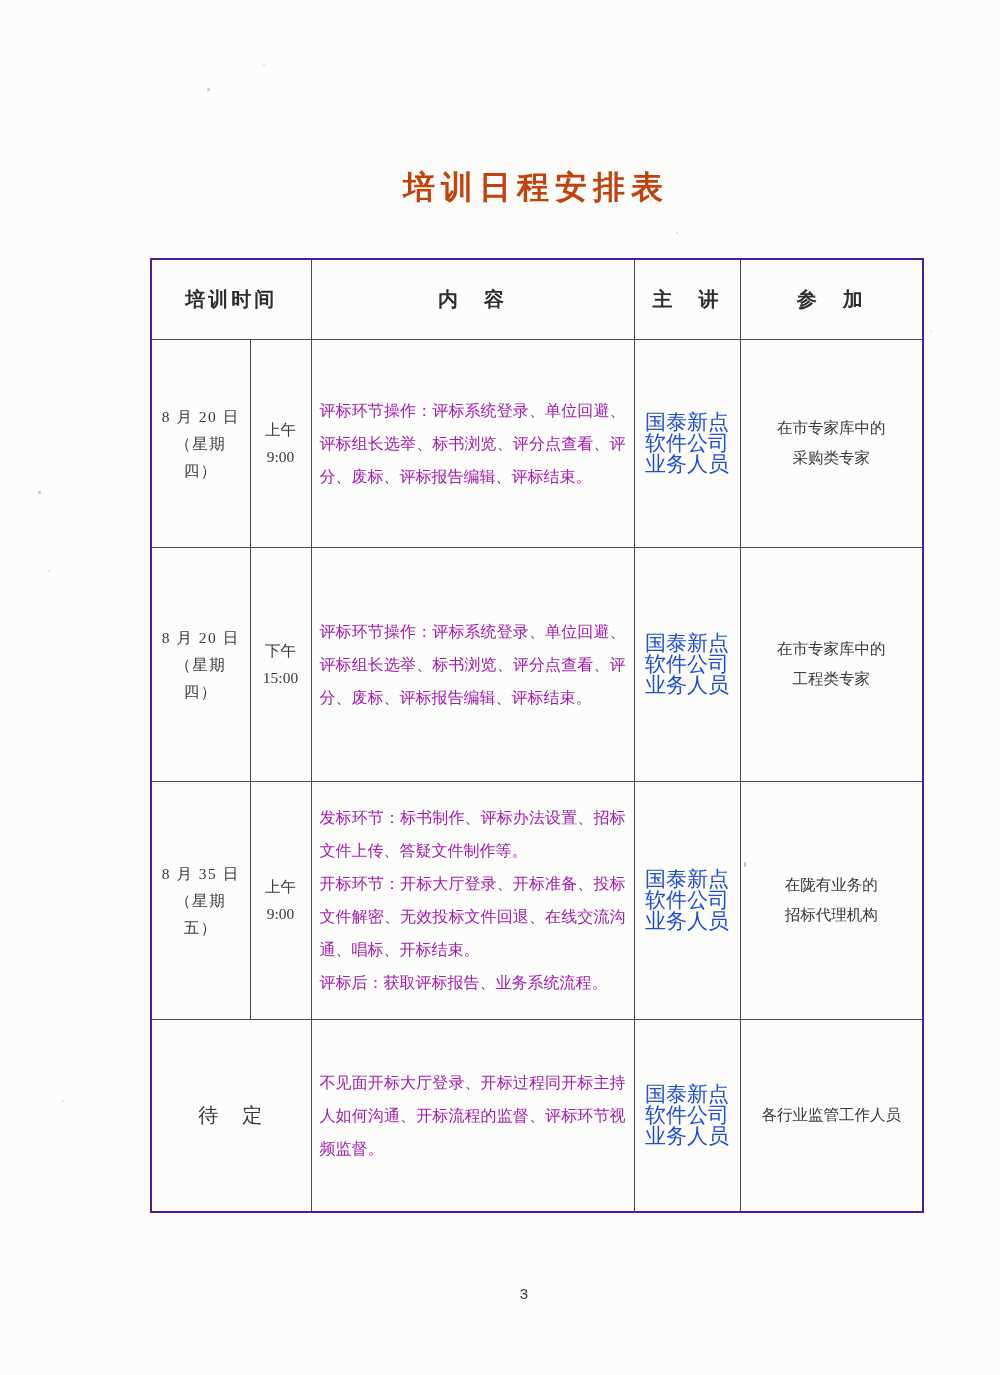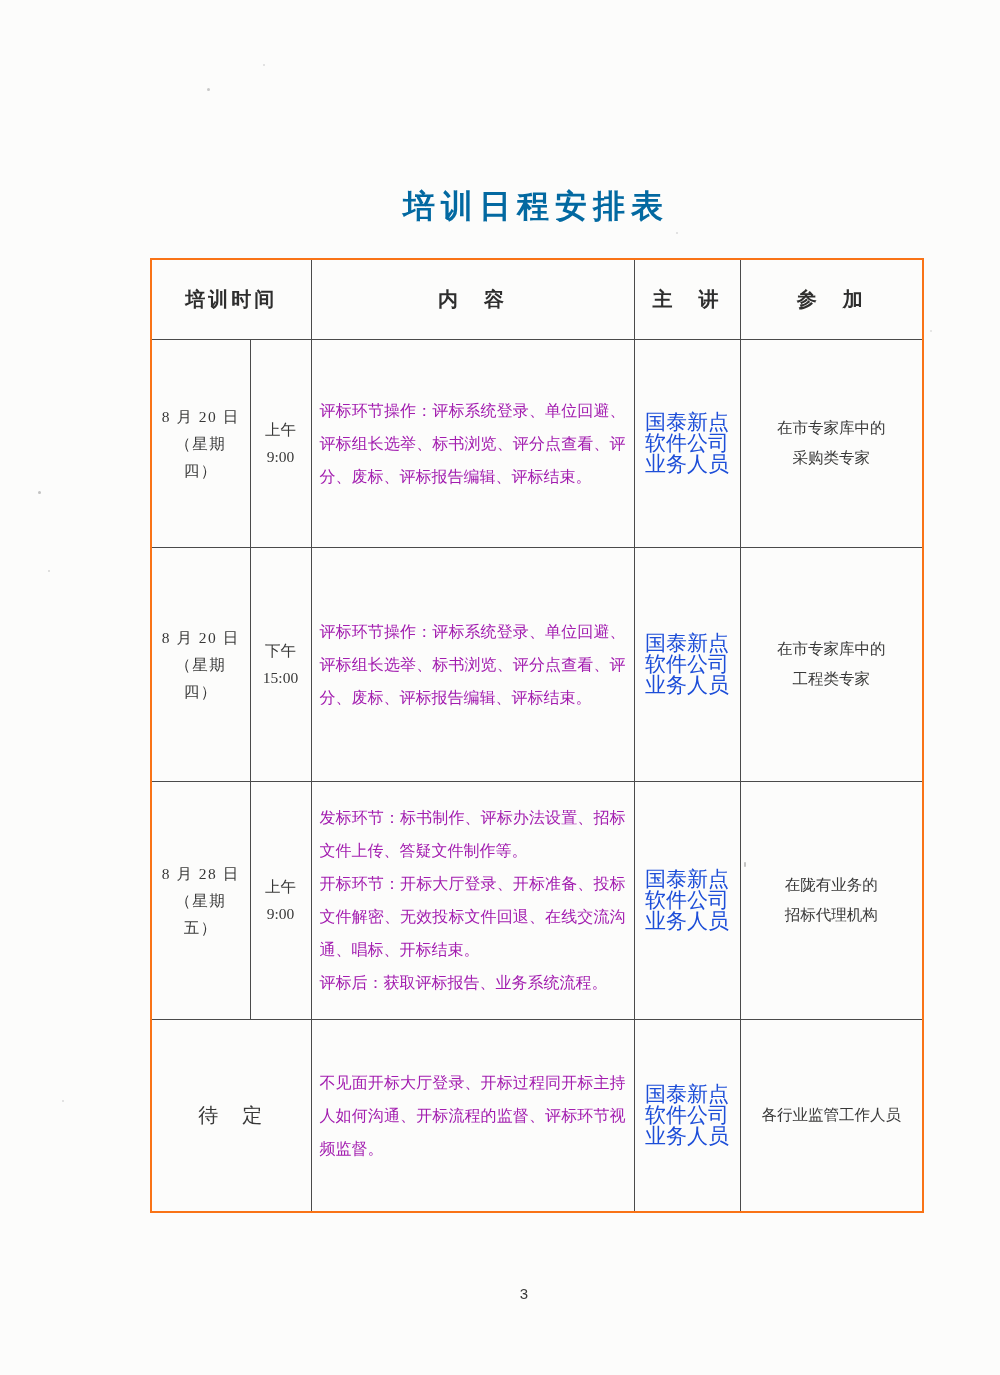--- a/index.html
+++ b/index.html
@@ -16,45 +16,45 @@
     overflow: hidden;
   }
   .scan-speck {
     position: absolute;
     border-radius: 50%;
     background: #8a8a8a;
   }
   .doc-title {
     position: absolute;
     left: 150px;
-    top: 185px;
+    top: 166px;
     width: 772px;
     text-align: center;
     font-size: 32px;
     font-weight: bold;
     letter-spacing: 6px;
-    color: #0369a1;
+    color: #c2410c;
   }
   .schedule-table {
     position: absolute;
     left: 150px;
     top: 258px;
     width: 772px;
     border-collapse: collapse;
     table-layout: fixed;
   }
   .schedule-table th,
   .schedule-table td {
     border: 1.5px solid #4a4a4a;
     vertical-align: middle;
     padding: 4px 8px;
     box-sizing: border-box;
   }
   .schedule-table {
-    border: 2px solid #f97316;
+    border: 2px solid #4c1d95;
   }
   .schedule-table th {
     font-size: 20px;
     font-weight: bold;
     letter-spacing: 3px;
     text-align: center;
     color: #2e2e2e;
   }
   .cell-date {
     text-align: center;
@@ -164,21 +164,21 @@
     <td class="cell-session">下午
 15:00</td>
     <td class="cell-content">评标环节操作：评标系统登录、单位回避、评标组长选举、标书浏览、评分点查看、评分、废标、评标报告编辑、评标结束。</td>
     <td class="cell-lecturer">国泰新点
 软件公司
 业务人员</td>
     <td class="cell-participants">在市专家库中的
 工程类专家</td>
   </tr>
   <tr style="height:238px">
-    <td class="cell-date">8 月 28 日
+    <td class="cell-date">8 月 35 日
 （星期五）</td>
     <td class="cell-session">上午
 9:00</td>
     <td class="cell-content">发标环节：标书制作、评标办法设置、招标文件上传、答疑文件制作等。
 开标环节：开标大厅登录、开标准备、投标文件解密、无效投标文件回退、在线交流沟通、唱标、开标结束。
 评标后：获取评标报告、业务系统流程。</td>
     <td class="cell-lecturer">国泰新点
 软件公司
 业务人员</td>
     <td class="cell-participants">在陇有业务的

